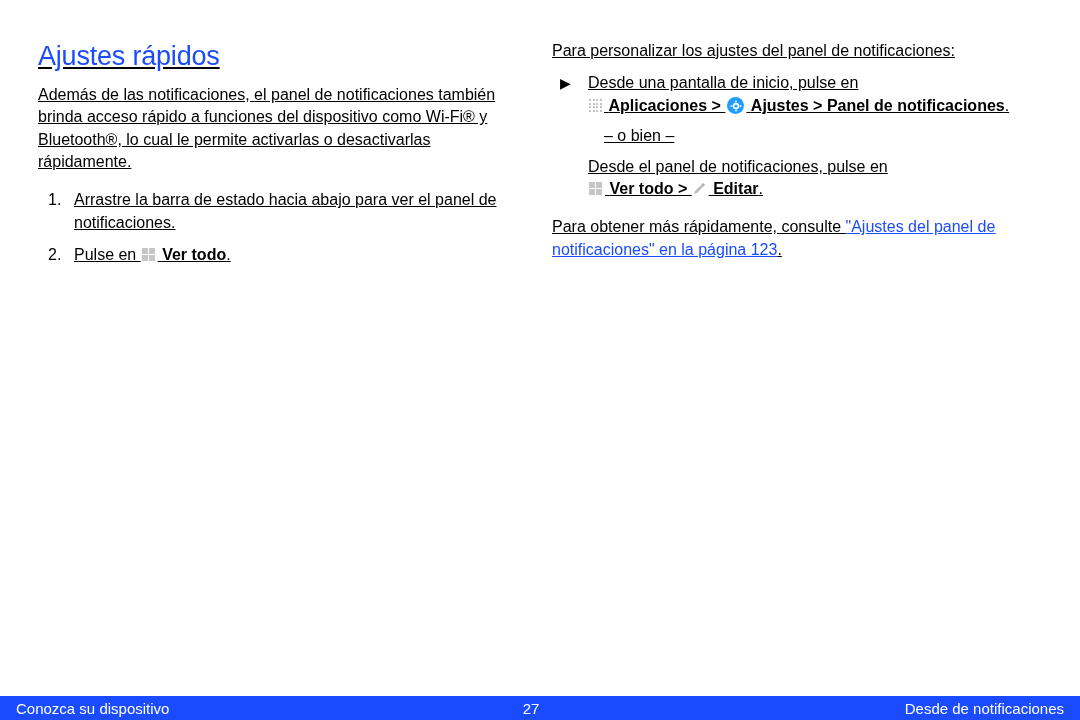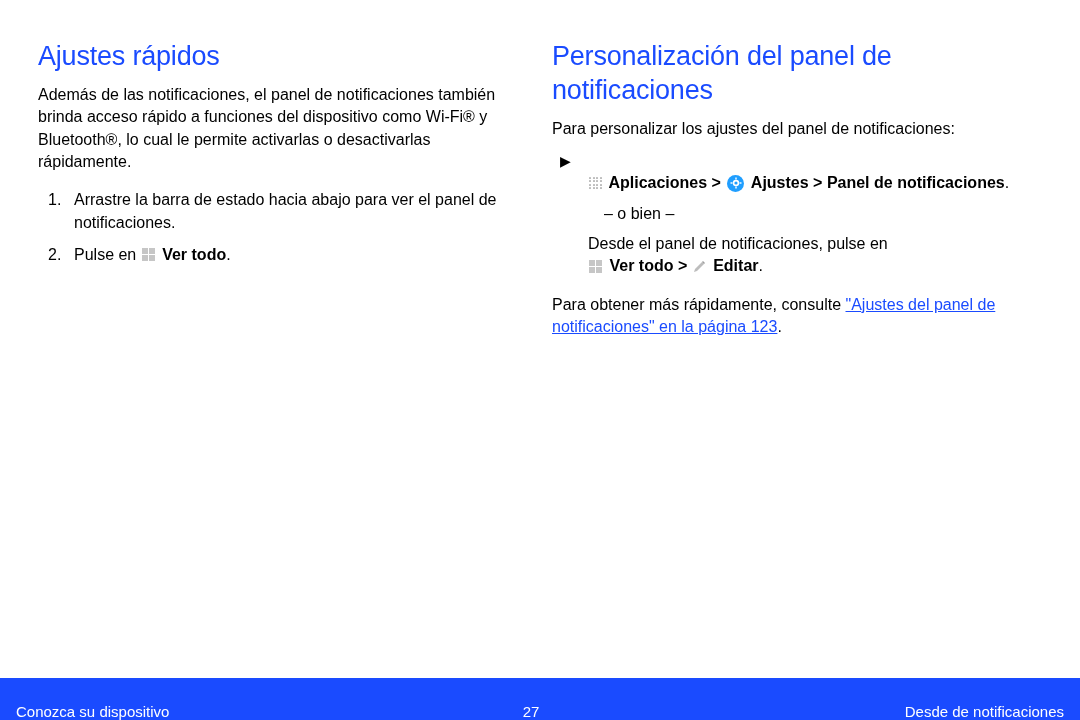--- a/index.html
+++ b/index.html
@@ -6,20 +6,21 @@
   html, body { width: 1080px; height: 720px; font-family: Arial, Helvetica, sans-serif; background: #fff; color: #000; }
   .page {
     width: 1080px;
     height: 720px;
     position: relative;
     padding: 40px 38px 0 38px;
   }
   .columns {
     display: flex;
     gap: 24px;
+    text-decoration: underline;
   }
   .col {
     flex: 1 1 0;
   }
   h2 {
     color: #1a4bff;
     font-weight: 400;
     font-size: 27px;
     line-height: 1.25;
     margin-bottom: 10px;
@@ -65,25 +66,25 @@
   .sub {
     margin-left: 0;
     margin-top: 8px;
     margin-bottom: 8px;
   }
   .bold { font-weight: 700; }
   .link { color: #1a4bff; text-decoration: underline; }
   .footer {
     position: absolute;
     left: 0; right: 0; bottom: 0;
-    height: 42px;
+    height: 24px;
     background: #1a4bff;
     color: #fff;
     display: flex;
-    align-items: flex-end;
+    align-items: center;
     justify-content: space-between;
     padding: 0 16px;
     font-size: 15px;
   }
   .footer .center {
     position: absolute;
     left: 0; right: 18px;
     text-align: center;
   }
   .footer .left, .footer .right { position: relative; z-index: 1; }
@@ -153,26 +154,25 @@
           <span>Pulse en </span>
           <span class="icon icon-viewall">
             <span class="a"></span><span class="b"></span><span class="c"></span><span class="d"></span>
           </span>
           <span class="bold">Ver todo</span><span>.</span>
         </li>
       </ol>
     </div>
 
     <div class="col">
-      <h2>Personalización del panel de notificaciones</h2>
       <p class="para2">Para personalizar los ajustes del panel de notificaciones:</p>
 
       <div class="step-marker">
         <span class="marker">▶</span>
-        <br>
+        <span>Desde una pantalla de inicio, pulse en</span><br>
         <span class="icon icon-apps">
           <span style="left:1px;top:1px"></span><span style="left:4.5px;top:1px"></span><span style="left:8px;top:1px"></span><span style="left:11.5px;top:1px"></span>
           <span style="left:1px;top:4.5px"></span><span style="left:4.5px;top:4.5px"></span><span style="left:8px;top:4.5px"></span><span style="left:11.5px;top:4.5px"></span>
           <span style="left:1px;top:8px"></span><span style="left:4.5px;top:8px"></span><span style="left:8px;top:8px"></span><span style="left:11.5px;top:8px"></span>
           <span style="left:1px;top:11.5px"></span><span style="left:4.5px;top:11.5px"></span><span style="left:8px;top:11.5px"></span><span style="left:11.5px;top:11.5px"></span>
         </span>
         <span class="bold">Aplicaciones &gt; </span>
         <span class="icon icon-settings">
           <svg width="12" height="12" viewBox="0 0 12 12">
               <g fill="#fff">

